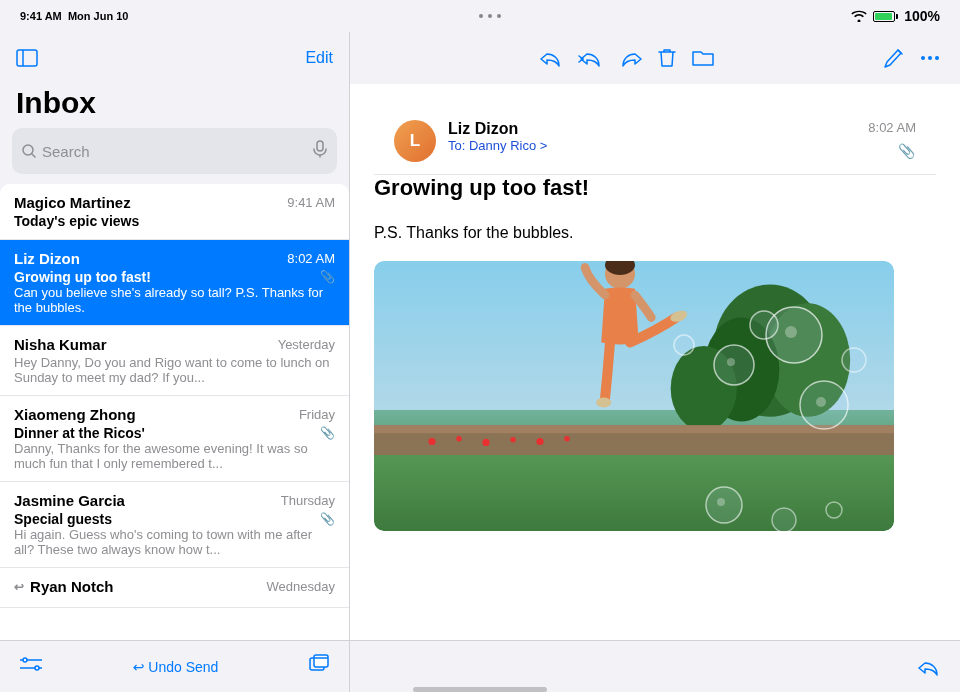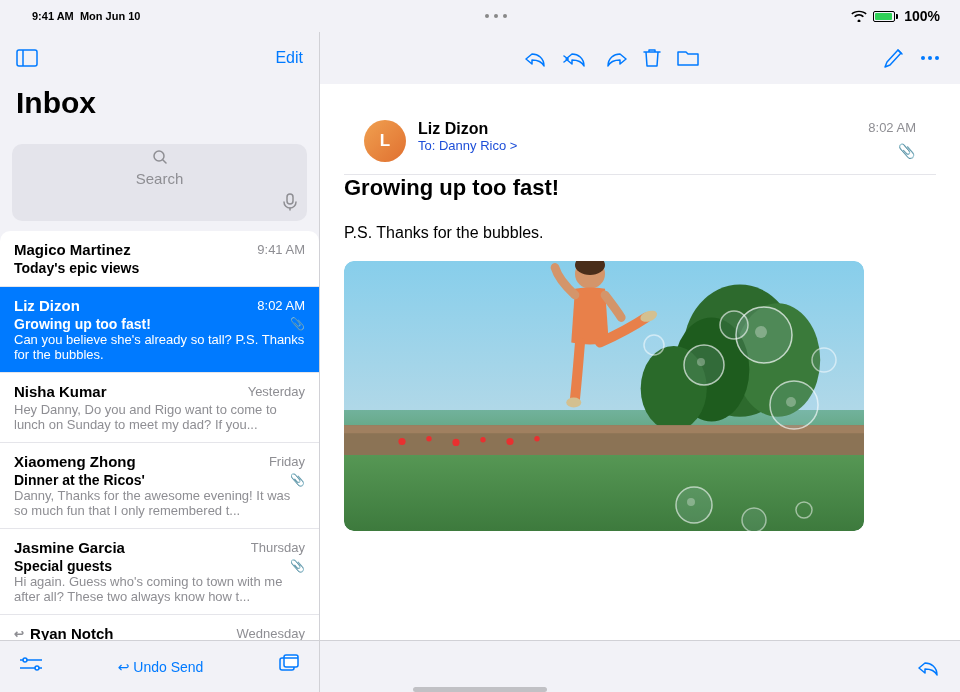--- a/index.html
+++ b/index.html
@@ -8,21 +8,21 @@
       height: 692px;
       font-family: -apple-system, 'SF Pro Text', 'Helvetica Neue', sans-serif;
       background: #f2f2f7;
       overflow: hidden;
       position: relative;
     }
 
     
     .status-bar {
       position: absolute;
-      top: 0; left: 12px; right: 0;
+      top: 0; left: 0; right: 0;
       height: 32px;
       background: #f2f2f7;
       display: flex;
       align-items: center;
       justify-content: space-between;
       padding: 0 20px;
       font-size: 12px;
       font-weight: 600;
       z-index: 100;
     }
@@ -33,21 +33,21 @@
 
     
     .app-container {
       position: absolute;
       top: 32px; left: 0; right: 0; bottom: 0;
       display: flex;
     }
 
     
     .mail-list-panel {
-      width: 320px;
+      width: 350px;
       background: #f2f2f7;
       display: flex;
       flex-direction: column;
       border-right: 1px solid #d1d1d6;
       flex-shrink: 0;
     }
 
     
     .mail-list-toolbar {
       height: 52px;
@@ -81,28 +81,27 @@
       padding: 2px 16px 8px;
     }
     .inbox-title {
       font-size: 30px;
       font-weight: 700;
       color: #000;
     }
 
     
     .search-bar {
-      margin: 16px 12px 10px;
+      margin: 0 12px 10px;
       background: #e4e4eb;
       border-radius: 10px;
       display: flex;
       align-items: center;
-      padding: 6px 10px;
+      padding: 12px 10px;
       gap: 6px;
-      flex-direction: column;
     }
     .search-placeholder {
       color: #8e8e93;
       font-size: 15px;
     }
     .search-mic {
       margin-left: auto;
       color: #8e8e93;
       font-size: 16px;
     }

